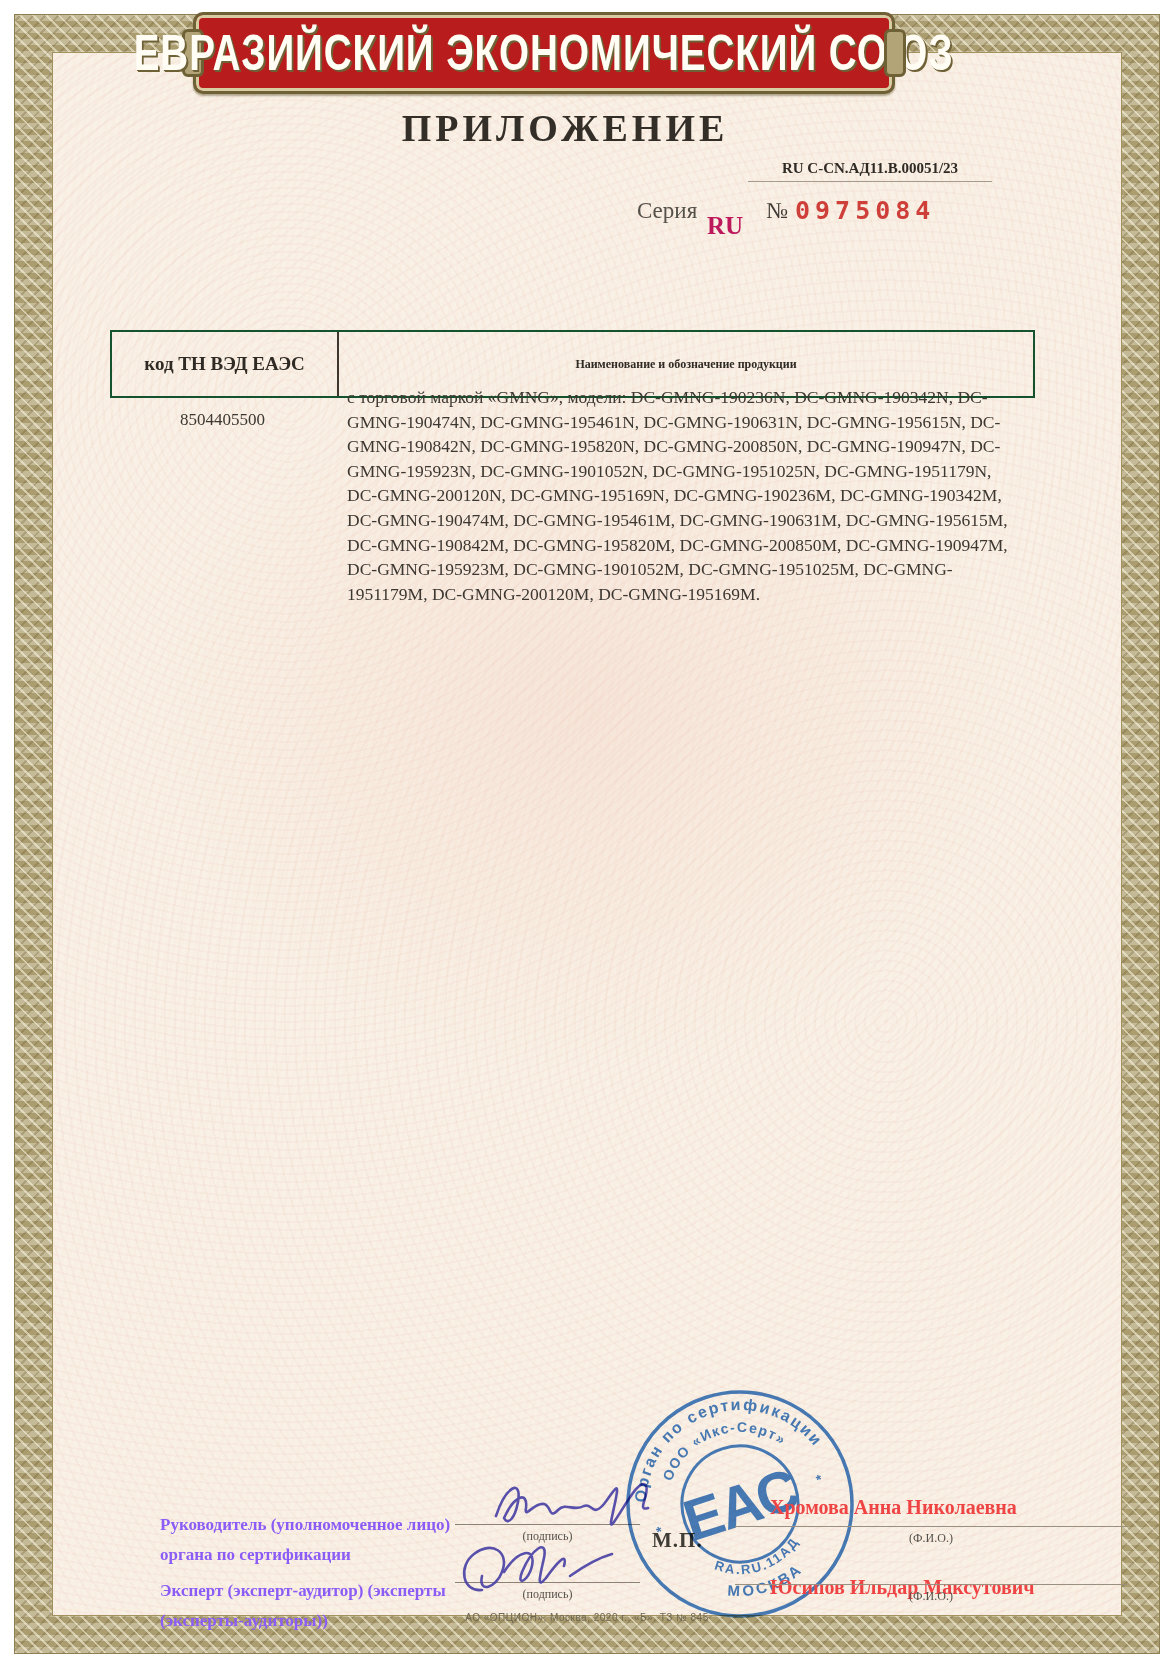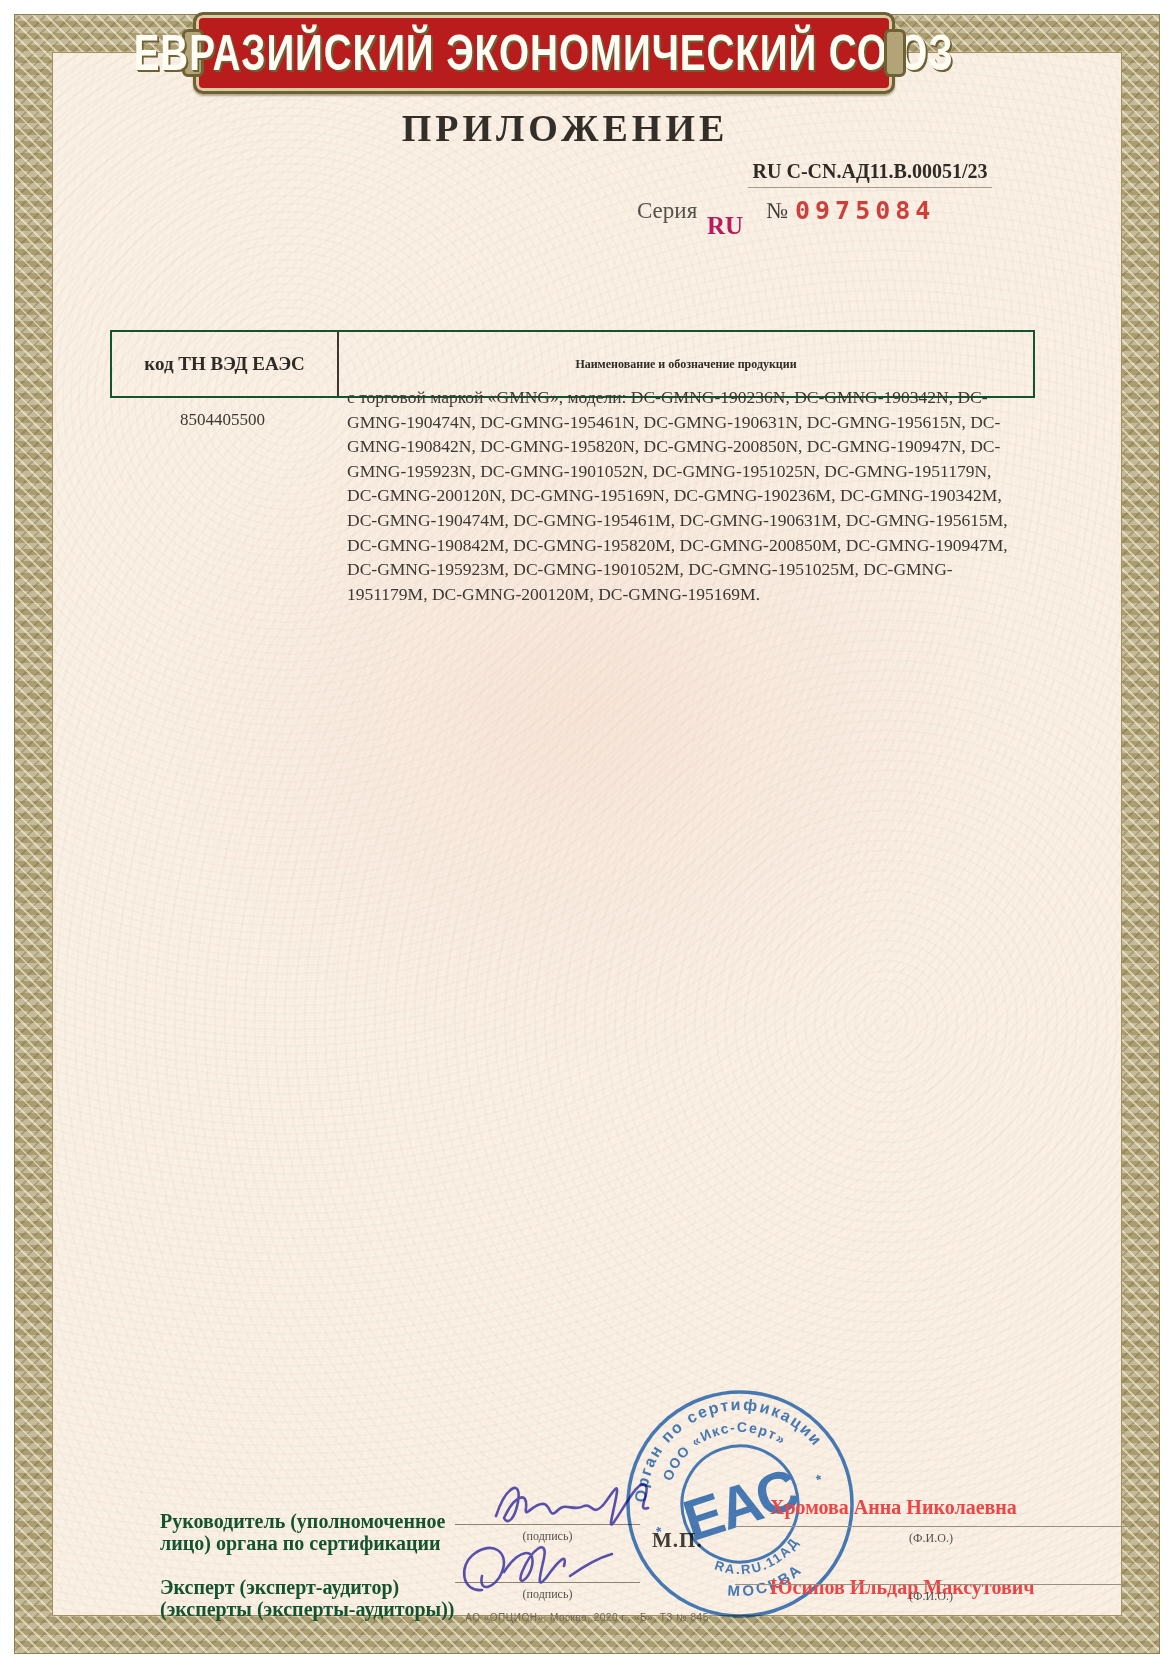--- a/index.html
+++ b/index.html
@@ -29,42 +29,42 @@
   .banner:before{left:-14px;} .banner:after{right:-14px;}
   .banner-text{font-family:"Liberation Sans",sans-serif;font-weight:bold;
     font-size:42px;letter-spacing:1px;color:#fffdf4;white-space:nowrap;
     transform:scale(.92,1.18);text-shadow:2px 2px 0 #6e6136,1px 1px 0 #6e6136;}
   
   .title{position:absolute;left:0;top:106px;width:1130px;text-align:center;
     font-weight:bold;font-size:38px;letter-spacing:4px;color:#332e28;}
   .subtitle-row{position:absolute;left:240px;top:163px;width:800px;}
   .subtitle{font-weight:bold;font-size:23px;color:#332e28;letter-spacing:.5px;}
   .cert-number{position:absolute;left:748px;top:160px;width:244px;text-align:center;
-    font-weight:bold;font-size:20px;color:#2f2a24;border-bottom:1px solid #a59a8b;
+    font-weight:bold;font-size:15px;color:#2f2a24;border-bottom:1px solid #a59a8b;
     padding-bottom:4px;}
   .series-row{position:absolute;left:0;top:196px;width:950px;height:36px;}
   .series-label{position:absolute;left:637px;top:2px;font-size:23px;color:#55504a;}
   .series-value{position:absolute;left:707px;top:16px;font-size:25px;font-weight:bold;color:#be185d;}
   .number-sign{position:absolute;left:766px;top:2px;font-size:23px;color:#3f3a35;}
   .blank-number{position:absolute;left:795px;top:0;font-family:"DejaVu Sans Mono",monospace;
     font-size:25px;font-weight:bold;letter-spacing:5px;color:#cf3f3a;}
   
   .tnved-table{position:absolute;left:110px;top:330px;width:921px;height:64px;
     border:2px solid #14532d;display:flex;}
   .tnved-col1{width:225px;border-right:2px solid #3e372f;display:flex;
     align-items:center;justify-content:center;font-weight:bold;font-size:19px;color:#2f2a24;}
   .tnved-col2{flex:1;display:flex;align-items:center;justify-content:center;
     font-weight:bold;font-size:12px;color:#2f2a24;}
   .code-cell{position:absolute;left:110px;top:410px;width:225px;text-align:center;
     font-size:17px;color:#3c3731;}
   .description{position:absolute;left:347px;top:385px;width:676px;
     font-size:17.5px;line-height:24.6px;color:#3c3731;text-align:left;}
   
-  .sig-label{position:absolute;width:310px;font-weight:bold;font-size:20px;
-    line-height:22px;color:#14532d;}
+  .sig-label{position:absolute;width:310px;font-weight:bold;font-size:17px;
+    line-height:30px;color:#8b5cf6;}
   .head-label{left:160px;top:1510px;}
   .expert-label{left:160px;top:1576px;}
   .sig-line{position:absolute;width:185px;border-bottom:1px solid #8c8276;}
   .sig-line1{left:455px;top:1524px;}
   .sig-line2{left:455px;top:1582px;}
   .sig-caption{position:absolute;width:185px;text-align:center;font-size:12px;color:#55504a;}
   .sig-caption1{left:455px;top:1529px;}
   .sig-caption2{left:455px;top:1587px;}
   .signature-svg{position:absolute;stroke:#4b43a6;fill:none;stroke-width:2.6;
     stroke-linecap:round;opacity:.92;}

